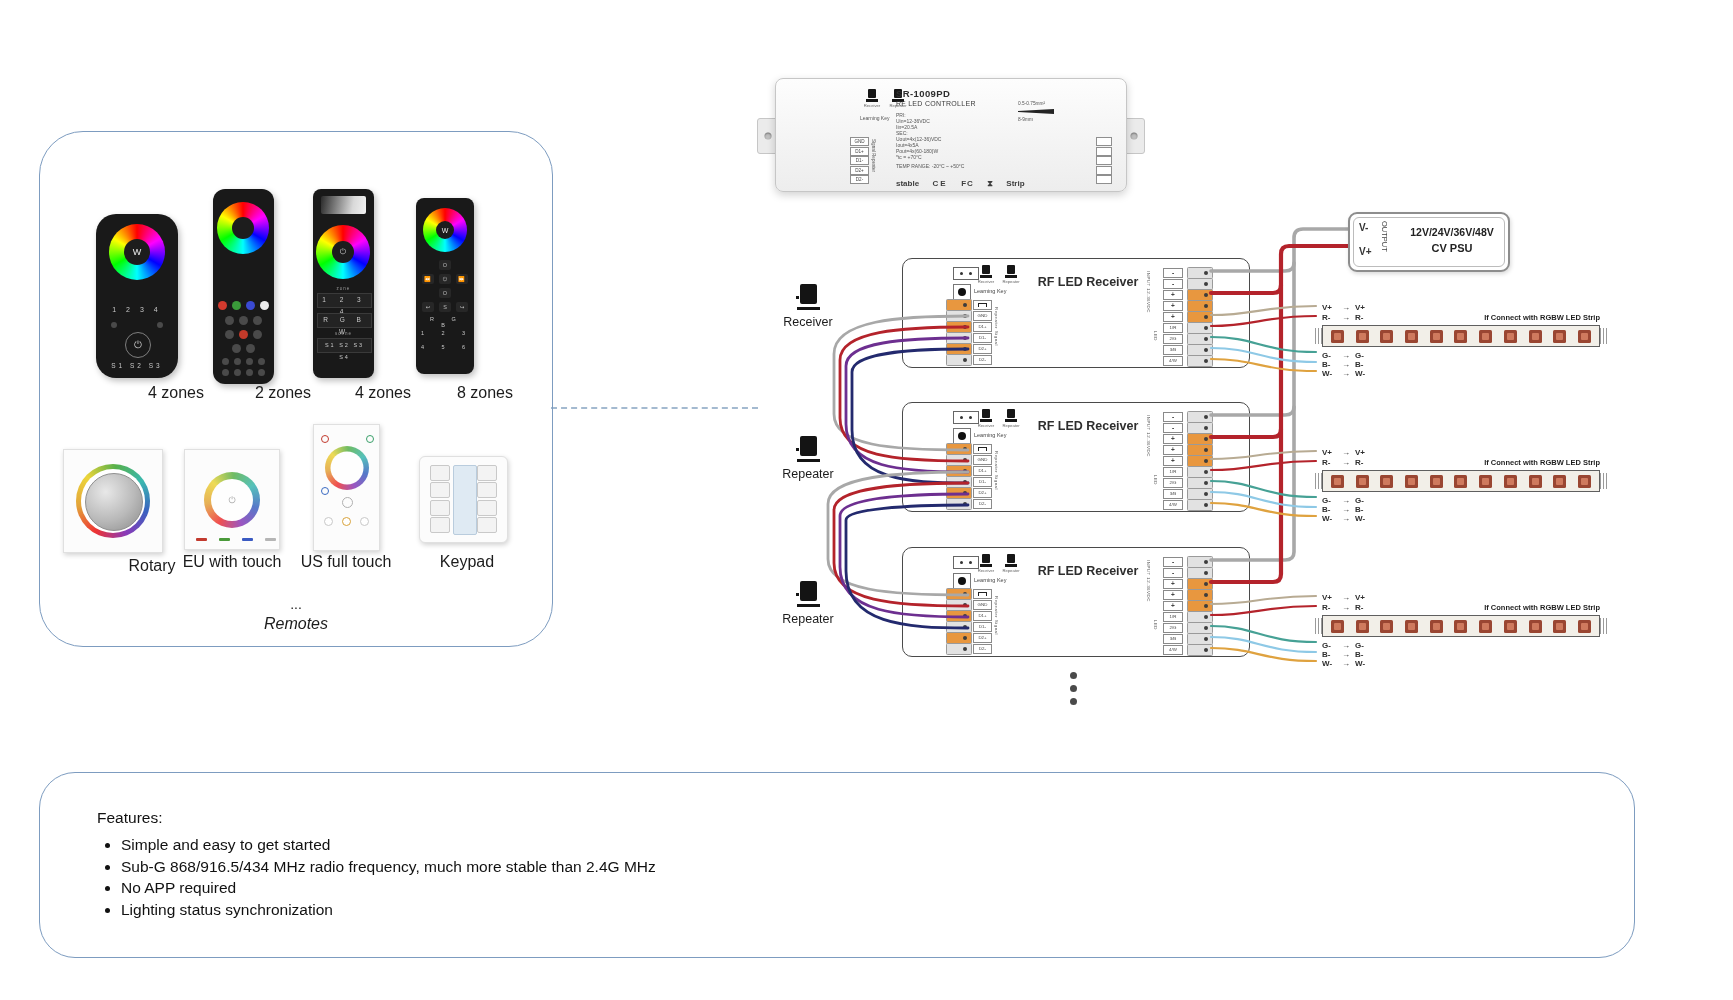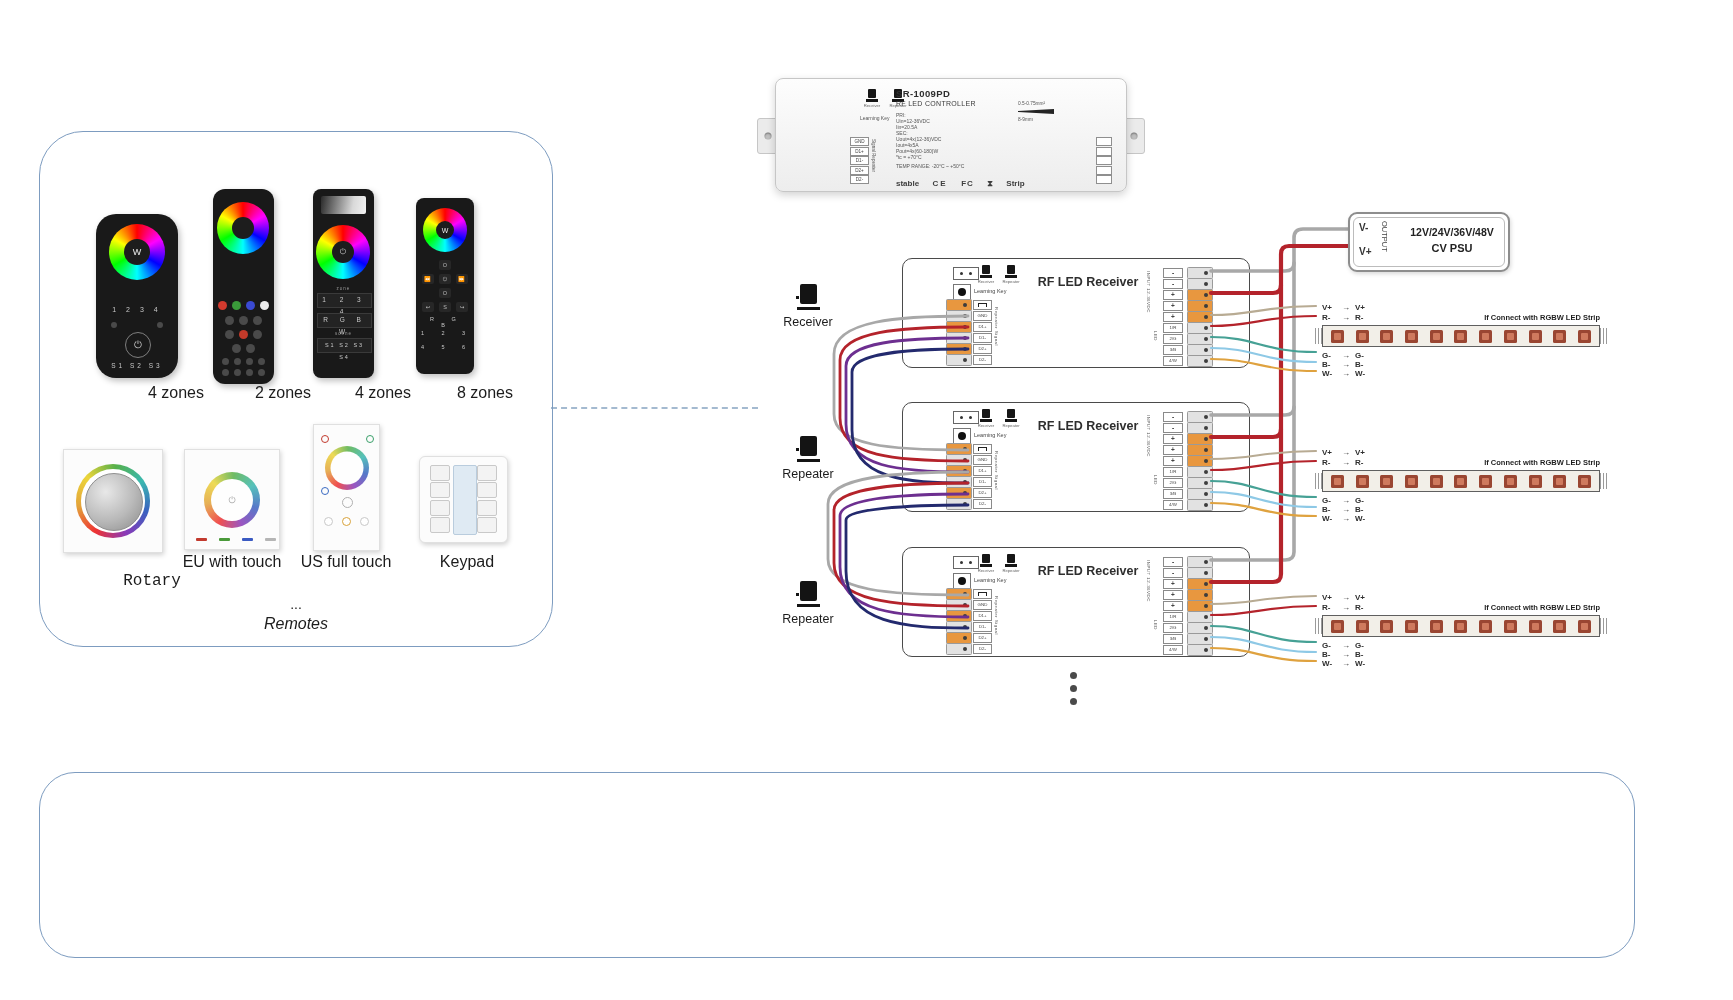--- a/index.html
+++ b/index.html
@@ -268,21 +268,21 @@
       </div>
       <div style="position:absolute;left:32.5px;top:8px;width:22px;height:68px;background:#dfeaf3;border:0.8px solid #b9ccdd;border-radius:2px;"></div>
       <div style="position:absolute;left:57px;top:8px;width:20px;height:68px;display:flex;flex-direction:column;gap:1.5px;">
         <div style="flex:1;background:#f3f3f3;border:0.8px solid #c9c9c9;border-radius:2px;"></div>
         <div style="flex:1;background:#f3f3f3;border:0.8px solid #c9c9c9;border-radius:2px;"></div>
         <div style="flex:1;background:#f3f3f3;border:0.8px solid #c9c9c9;border-radius:2px;"></div>
         <div style="flex:1;background:#f3f3f3;border:0.8px solid #c9c9c9;border-radius:2px;"></div>
       </div>
     </div>
 
-    <div class="dev-label" style="left:33px;top:440px;width:158px;font-family:Liberation Mono, monospace;">Rotary</div>
+    <div class="dev-label" style="left:33px;top:425px;width:158px;">Rotary</div>
     <div class="dev-label" style="left:113px;top:421px;width:158px;">EU with touch</div>
     <div class="dev-label" style="left:227px;top:421px;width:158px;">US full touch</div>
     <div class="dev-label" style="left:348px;top:421px;width:158px;">Keypad</div>
 
     <div class="dev-label" style="left:176px;top:464px;width:160px;font-size:14px;">...</div>
     <div class="dev-label" style="left:176px;top:483px;width:160px;font-style:italic;">Remotes</div>
   </div>
 
   <div class="abs dash-link"></div>
 
@@ -398,20 +398,27 @@
     <div class="node-tag">Repeater</div>
   </div>
 
   <div class="abs vdots">
       <i></i>
       <i></i>
       <i></i>
     </div>
 
   <div class="abs features-box">
+    <div class="features-title">Features:</div>
+    <ul id="features-list">
+        <li>Simple and easy to get started</li>
+        <li>Sub-G 868/916.5/434 MHz radio frequency, much more stable than 2.4G MHz</li>
+        <li>No APP required</li>
+        <li>Lighting status synchronization</li>
+      </ul>
   </div>
 
 <div class="receiver" style="left: 902px; top: 258px;">
       <div class="rx-title">RF LED Receiver</div>
       <div class="twin">
         <i></i>
         <i></i>
       </div>
       <div style="position:absolute;left:72px;top:6px;width:22px;">
         <div class="pawn"></div>

